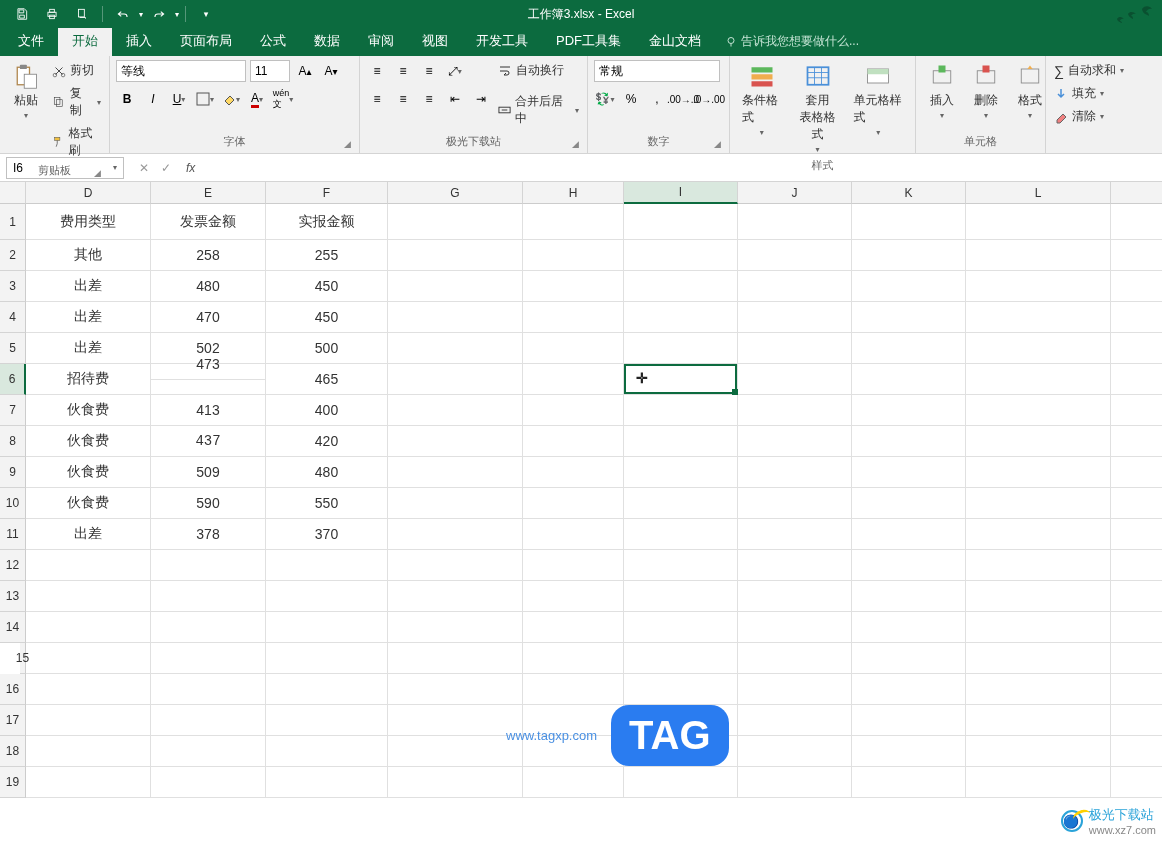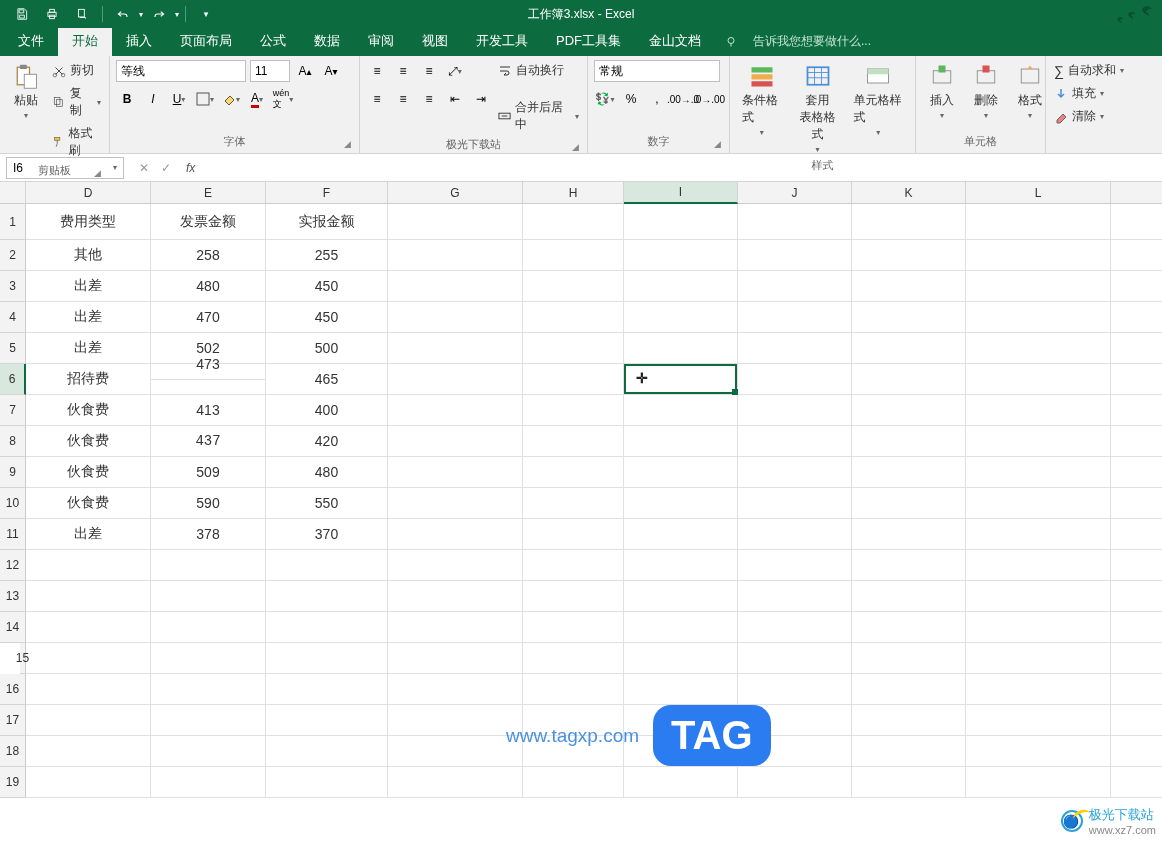--- a/index.html
+++ b/index.html
@@ -12,21 +12,21 @@
   .qat-btn svg { width: 14px; height: 14px; fill: #fff; }
   .qat-sep { width: 1px; height: 16px; background: rgba(255,255,255,0.3); margin: 0 4px; }
   .title-text { position: absolute; left: 50%; transform: translateX(-50%); color: #fff; font-size: 12px; }
   .birds { position: absolute; right: 10px; top: 4px; }
   .birds svg { fill: #0a5030; }
 
   
   .ribbon-tabs { background: #0c6b3f; height: 28px; display: flex; align-items: flex-end; padding-left: 4px; }
   .ribbon-tab { color: #fff; padding: 6px 14px; font-size: 13px; cursor: pointer; }
   .ribbon-tab.active { background: #f1f1f1; color: #0c6b3f; }
-  .tell-me { color: #c3e3d3; font-size: 12px; padding: 6px 10px; display: flex; align-items: center; gap: 16px; }
+  .tell-me { color: #c3e3d3; font-size: 12px; padding: 6px 10px; display: flex; align-items: center; gap: 4px; }
 
   
   .ribbon { background: #f1f1f1; height: 98px; border-bottom: 1px solid #d4d4d4; display: flex; }
   .group { border-right: 1px solid #d4d4d4; display: flex; flex-direction: column; padding: 4px 6px 2px; }
   .group-body { flex: 1; display: flex; align-items: flex-start; gap: 4px; }
   .group-label { text-align: center; font-size: 11px; color: #666; padding: 2px 0 2px; position: relative; }
   .group-label .launcher { position: absolute; right: 2px; bottom: 2px; font-size: 9px; color: #888; }
   .big-btn { display: flex; flex-direction: column; align-items: center; padding: 2px 6px; gap: 2px; cursor: pointer; font-size: 12px; color: #333; }
   .big-btn svg { width: 28px; height: 28px; }
   .small-row { display: flex; align-items: center; gap: 4px; padding: 2px 2px; cursor: pointer; font-size: 12px; color: #333; }
@@ -57,21 +57,21 @@
   .cells { position:absolute; left:26px; top:22px; }
   .cell { position:absolute; border-right:1px solid #e0e0e0; border-bottom:1px solid #e0e0e0; display:flex; align-items:center; justify-content:center; font-size:14px; color:#333; padding:0 4px; }
   .cell.header { font-weight: normal; }
   .selection { position:absolute; border:2px solid #0c6b3f; pointer-events:none; }
   .sel-handle { position:absolute; width:6px; height:6px; background:#0c6b3f; right:-3px; bottom:-3px;}
   .cursor-plus { position:absolute; font-size:14px; color:#222; font-weight:bold; pointer-events:none;}
 
   
   .watermark1 { position:absolute; left:506px; top:705px; display:flex; flex-direction:column; align-items:center; }
   .wm1-title { font-size:42px; font-weight:bold; color:#ff3333; letter-spacing:2px;}
-  .wm1-sub { font-size:19px; color:#4a90e2;}
+  .wm1-sub { font-size:13px; color:#4a90e2;}
   .wm1-badge { background:#2a7cf0; color:#fff; font-size:40px; font-weight:bold; padding:8px 18px; border-radius:18px; margin-left:14px;}
   .wm1-row { display:flex; align-items:center;}
   .watermark2 { position:absolute; right:6px; bottom:6px; display:flex; align-items:center; gap:6px; color:#2aa3d9; font-size:13px;}
   .watermark2 .logo { width:22px; height:22px; border-radius:50%; border:2px solid #2aa3d9; display:flex; align-items:center; justify-content:center; font-weight:bold; position:relative;}
   .watermark2 .logo::after{content:""; position:absolute; left:10px; top:-2px; width:18px; height:10px; border-top:3px solid #ffd000; border-radius:50%; transform:rotate(-20deg);}
   .watermark2 .sub { color:#888; font-size:11px;}
 </style>
 </head>
 <body>
 
@@ -238,21 +238,21 @@
           <div class="rb">⤢<span class="dd">▾</span></div>
         </div>
         <div class="ribbon-ico-row">
           <div class="rb">≡</div>
           <div class="rb">≡</div>
           <div class="rb">≡</div>
           <div class="rb">⇤</div>
           <div class="rb">⇥</div>
         </div>
       </div>
-      <div class="col" style="gap:16px">
+      <div class="col" style="gap:10px">
         <div class="small-row">
             <svg width="14" height="14" viewBox="0 0 14 14">
               <path d="M2 3h10M2 7h7a2 2 0 010 4H6l2-2" fill="none" stroke="#333"></path>
             </svg>
             <span>自动换行</span>
           </div>
         <div class="small-row">
             <svg width="14" height="14" viewBox="0 0 14 14">
               <rect x="1" y="4" width="12" height="6" fill="none" stroke="#333"></rect>
               <path d="M4 7h6" stroke="#333"></path>

